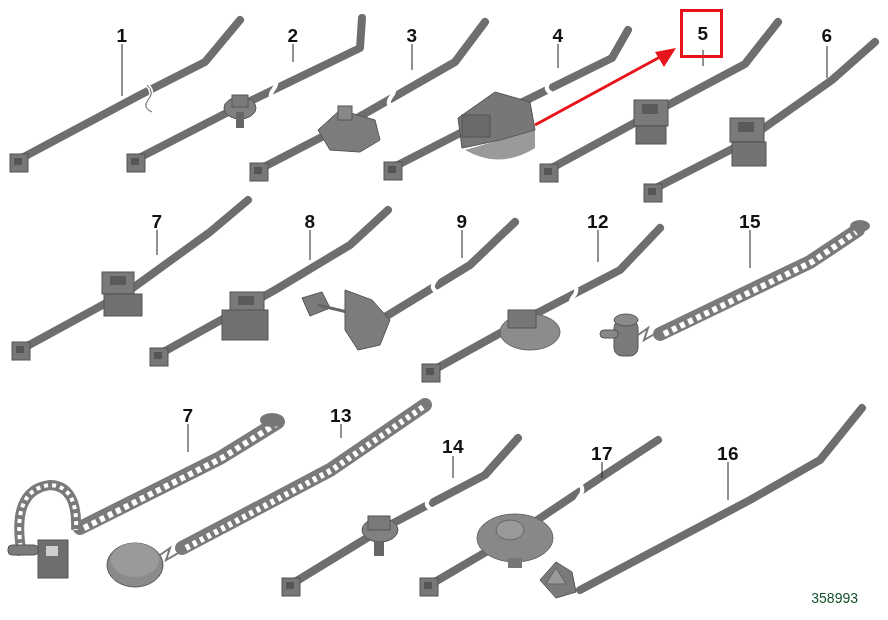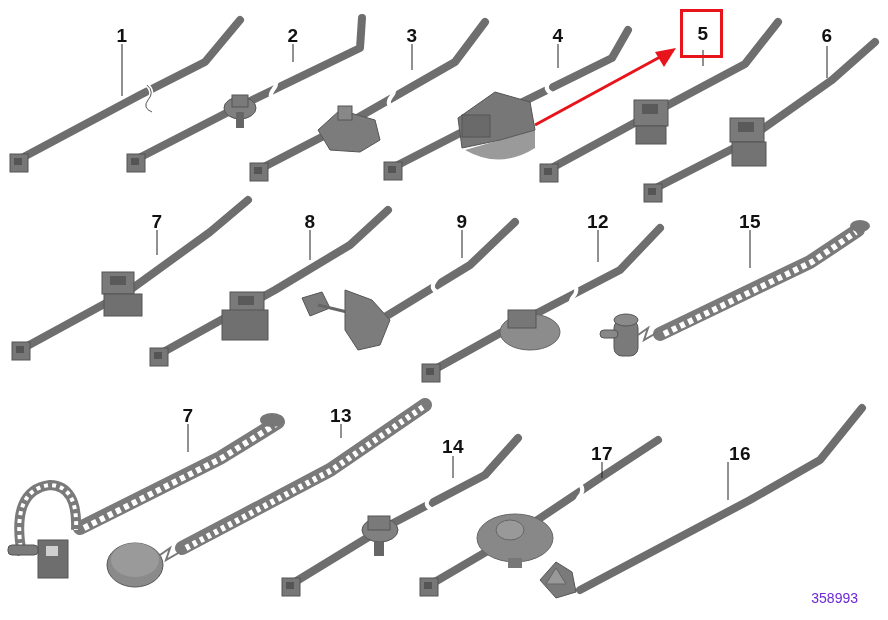--- a/index.html
+++ b/index.html
@@ -1,20 +1,20 @@
 <!DOCTYPE html>
 <html><head>
 <meta charset="utf-8">
 <style>
   html, body { margin: 0; padding: 0; background: #ffffff; }
   body { width: 888px; height: 620px; position: relative; overflow: hidden; font-family: "Liberation Sans", sans-serif; }
   #diagram { position: absolute; left: 0; top: 0; width: 888px; height: 620px; }
   .callout { position: absolute; font-family: "Liberation Sans", sans-serif; font-weight: bold; font-size: 19px; color: #111; transform: translateX(-50%); line-height: 1; letter-spacing: 0.5px; }
   .highlight-box { position: absolute; border: 3px solid #e8141b; box-sizing: border-box; }
-  .ref-number { position: absolute; right: 30px; bottom: 14px; font-family: "Liberation Sans", sans-serif; font-size: 14px; color: #6d28d9; }
+  .ref-number { position: absolute; right: 30px; bottom: 14px; font-family: "Liberation Sans", sans-serif; font-size: 14px; color: #14532d; }
 </style>
 </head>
 <body>
 
 <svg id="diagram" viewBox="0 0 888 620" xmlns="http://www.w3.org/2000/svg">
   <defs>
     <pattern id="ladder" width="8" height="10" patternUnits="userSpaceOnUse">
       <rect width="8" height="10" fill="#7a7a7a"></rect>
       <rect x="2" y="2" width="4" height="6" fill="#ffffff"></rect>
     </pattern>
@@ -196,15 +196,15 @@
 <div class="callout" style="left:827px; top:26px;">6</div>
 <div class="callout" style="left:157px; top:212px;">7</div>
 <div class="callout" style="left:310px; top:212px;">8</div>
 <div class="callout" style="left:462px; top:212px;">9</div>
 <div class="callout" style="left:598px; top:212px;">12</div>
 <div class="callout" style="left:750px; top:212px;">15</div>
 <div class="callout" style="left:188px; top:406px;">7</div>
 <div class="callout" style="left:341px; top:406px;">13</div>
 <div class="callout" style="left:453px; top:437px;">14</div>
 <div class="callout" style="left:602px; top:444px;">17</div>
-<div class="callout" style="left:728px; top:444px;margin-left:12px;">16</div>
+<div class="callout" style="left:728px; top:444px;">16</div>
 
 <div class="ref-number">358993</div>
 
 </body></html>

